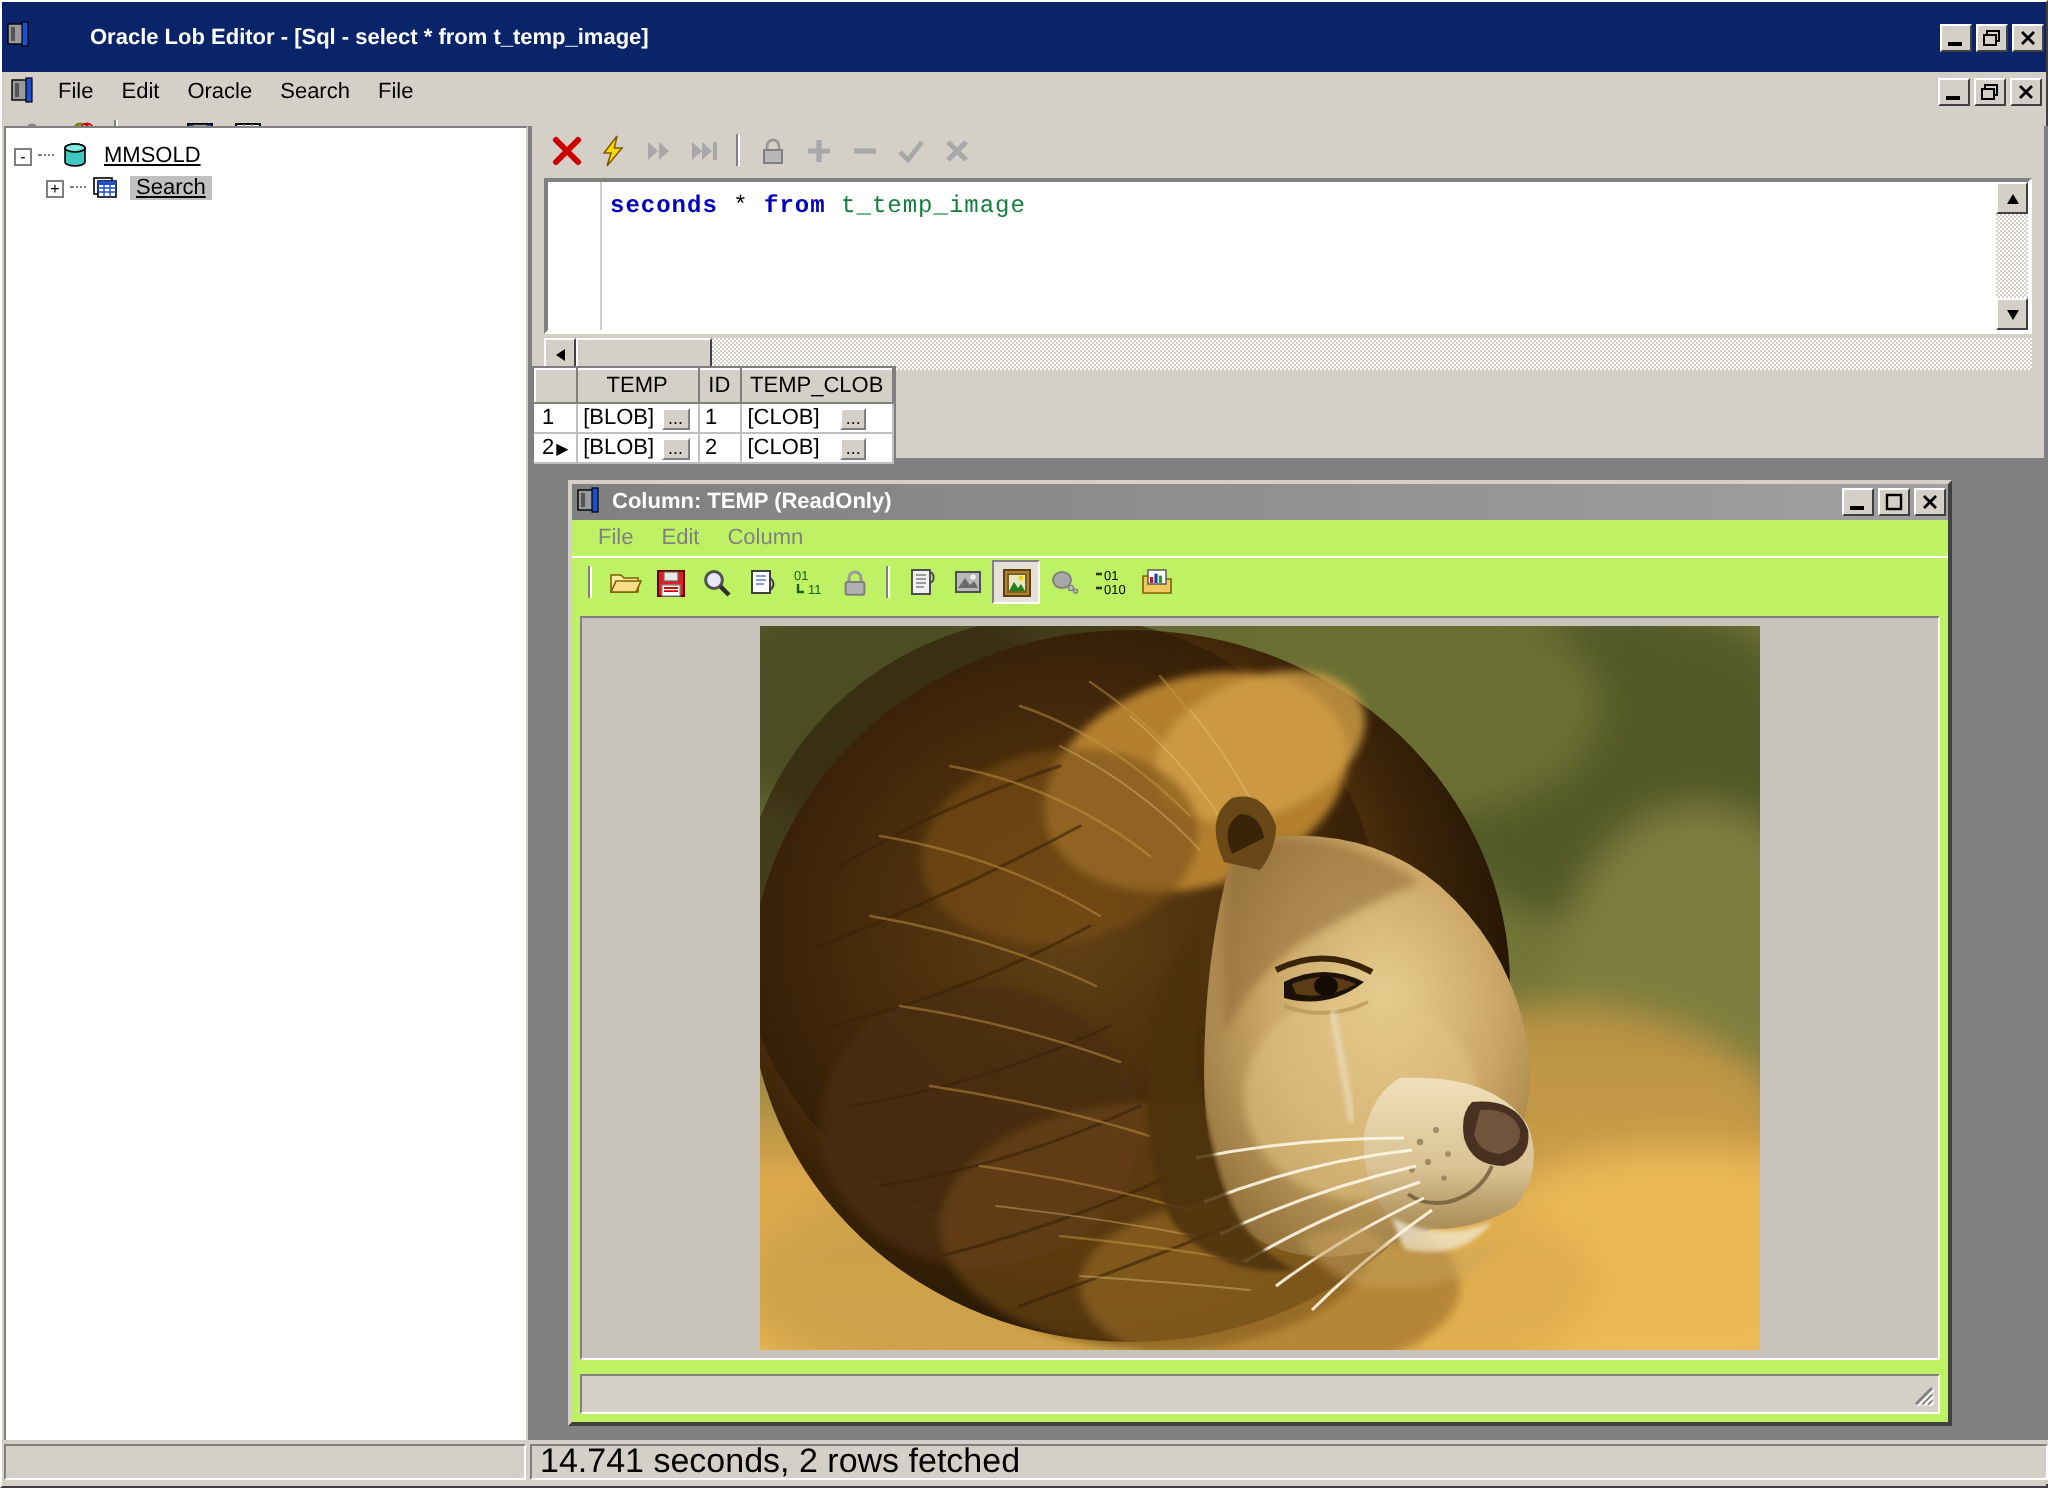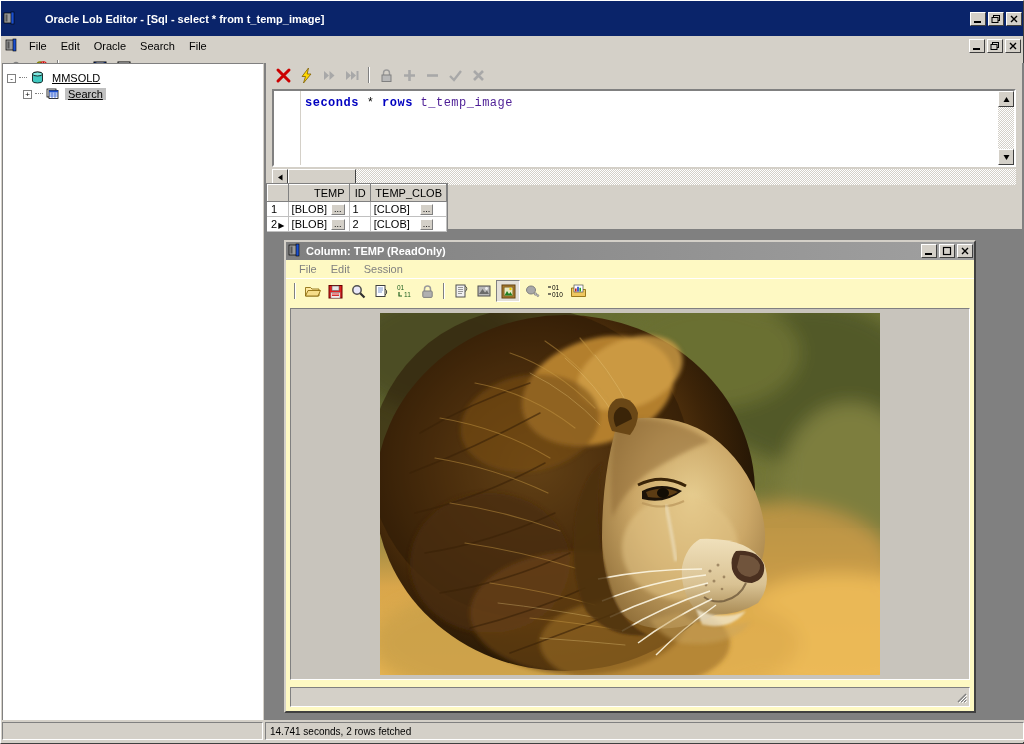--- a/index.html
+++ b/index.html
@@ -63,47 +63,47 @@
   
   .sqlwin{position:absolute;left:2px;top:0px;width:756px;height:166px;background:#d4d0c8;}
   .sqltb{height:24px;display:flex;align-items:center;padding-left:6px;gap:1px;background:#d4d0c8;}
   .sbtn{width:22px;height:20px;display:flex;align-items:center;justify-content:center;cursor:default;}
   .sqlwrap{position:absolute;left:6px;top:26px;width:744px;height:78px;background:#fff;
      border:2px solid;border-color:#808080 #fff #fff #808080;box-sizing:border-box;display:flex;}
   .gutter{width:26px;background:#fff;border-right:1px solid #d4d0c8;}
   .sqltext{flex:1;padding:5px 4px 0 4px;font-family:"Liberation Mono","DejaVu Sans Mono",monospace;
      font-size:12px;white-space:pre;letter-spacing:0.5px;}
   .kw{color:#0000c0;font-weight:bold;}
-  .ident{color:#4c1d95;}
+  .ident{color:#15803d;}
   .op{color:#000;}
   .hscroll{position:absolute;left:6px;top:106px;width:744px;height:16px;background:#e8e4dc;}
   .sb-arrow{width:16px;height:16px;background:#d4d0c8;
      border-left:1px solid #fff;border-top:1px solid #fff;
      border-right:1px solid #404040;border-bottom:1px solid #404040;
      display:flex;align-items:center;justify-content:center;box-sizing:border-box;cursor:default;}
   .sb-track{background:repeating-conic-gradient(#fff 0% 25%, #d4d0c8 0% 50%) 0 0/2px 2px;}
   .sb-thumb{background:#d4d0c8;border-left:1px solid #fff;border-top:1px solid #fff;
      border-right:1px solid #404040;border-bottom:1px solid #404040;box-sizing:border-box;}
 
   
   .gridwrap{position:absolute;left:2px;top:120px;width:756px;height:54px;}
   .grid{border:1px solid #808080;background:#fff;width:180px;box-sizing:border-box;}
   table.g{border-collapse:collapse;font-size:11px;}
   table.g th{background:#d4d0c8;border:1px solid;border-color:#fff #808080 #808080 #fff;
-     font-weight:normal;text-align:right;padding:1px 4px;height:14px;}
+     font-weight:normal;text-align:center;padding:1px 4px;height:14px;}
   table.g td{border-right:1px solid #c0c0c0;border-bottom:1px solid #c0c0c0;padding:0px 3px;height:14px;
      background:#fff;white-space:nowrap;}
   td.rowhdr{background:#d4d0c8;border:1px solid;border-color:#fff #808080 #808080 #fff;
      text-align:left;width:10px;padding:0 2px;}
   .ellip{display:inline-block;border:1px solid;border-color:#fff #808080 #808080 #fff;
      background:#d4d0c8;font-size:9px;line-height:9px;padding:0 2px;color:#000;margin-left:4px;
      vertical-align:middle;cursor:default;}
 
   
-  .child{position:absolute;left:283px;top:239px;width:692px;height:473px;background:#fef9c3;
+  .child{position:absolute;left:283px;top:239px;width:692px;height:473px;background:#bef264;
      border-left:2px solid #d4d0c8;border-top:2px solid #d4d0c8;
      border-right:2px solid #404040;border-bottom:2px solid #404040;box-sizing:border-box;}
   .child-tb{height:18px;background:#7f7f85;display:flex;align-items:center;padding:0 1px 0 2px;}
   .child-tb.active{background:linear-gradient(to right,#808080,#a0a0a0);}
   .child-title{color:#fff;font-weight:bold;font-size:11px;margin-left:4px;}
   .child-menu{height:18px;display:flex;align-items:center;padding-left:6px;}
   .child-menu .menuitem{color:#808080;padding:1px 7px;}
   .child-toolbar{height:24px;display:flex;align-items:center;gap:1px;padding-left:4px;
      border-top:1px solid #fff;}
   .ctbtn{width:22px;height:20px;display:flex;align-items:center;justify-content:center;cursor:default;}
@@ -116,21 +116,21 @@
      border:1px solid;border-color:#808080 #fff #fff #808080;box-sizing:border-box;
      display:flex;align-items:center;justify-content:flex-end;}
   .grip{width:12px;height:12px;margin-right:2px;}
 
   
   .statusbar{position:absolute;left:1px;bottom:1px;width:1022px;height:22px;background:#d4d0c8;
      display:flex;align-items:center;}
   .sb-left{width:261px;height:18px;border:1px solid;border-color:#808080 #fff #fff #808080;
      box-sizing:border-box;margin-left:0px;}
   .sb-right{flex:1;height:18px;border:1px solid;border-color:#808080 #fff #fff #808080;
-     box-sizing:border-box;display:flex;align-items:center;padding-left:4px;font-size:10px;margin-left:2px;}
+     box-sizing:border-box;display:flex;align-items:center;padding-left:4px;font-size:17px;margin-left:2px;}
 </style>
 </head>
 <body>
 
 <div class="app">
 
   <div class="titlebar">
     <span>
       <svg width="14" height="14" viewBox="0 0 14 14">
         <rect x="1" y="2" width="9" height="10" fill="#9a9a9a" stroke="#000" stroke-width="0.7"></rect>
@@ -318,21 +318,21 @@
           </span>
           <span class="sbtn">
             <svg width="17" height="17" viewBox="0 0 17 17">
               <path d="M4 4 L13 13 M13 4 L4 13" stroke="#a8a8a8" stroke-width="2.6"></path>
             </svg>
           </span>
         </div>
 
         <div class="sqlwrap">
           <div class="gutter"></div>
-          <div class="sqltext"><span class="kw">seconds</span><span class="op"> </span><span class="op">*</span><span class="op"> </span><span class="kw">rows</span><span class="op"> </span><span class="ident">t_temp_image</span></div>
+          <div class="sqltext"><span class="kw">seconds</span><span class="op"> </span><span class="op">*</span><span class="op"> </span><span class="kw">from</span><span class="op"> </span><span class="ident">t_temp_image</span></div>
           <div style="width:16px;background:#d4d0c8;display:flex;flex-direction:column;">
             <div class="sb-arrow">
               <svg width="7" height="7">
                   <path d="M3.5 1 L6.5 6 L0.5 6 Z" fill="#000"></path>
                 </svg>
             </div>
             <div class="sb-track" style="flex:1;"></div>
             <div class="sb-arrow">
               <svg width="7" height="7">
                   <path d="M0.5 1 L6.5 1 L3.5 6 Z" fill="#000"></path>
@@ -409,21 +409,21 @@
           <svg width="10" height="10">
               <path d="M2 2 L8 8 M8 2 L2 8" stroke="#000" stroke-width="1.4"></path>
             </svg>
         </span>
       </span>
     </div>
 
     <div class="child-menu">
       <span class="menuitem">File</span>
       <span class="menuitem">Edit</span>
-      <span class="menuitem">Session</span>
+      <span class="menuitem">Column</span>
     </div>
 
     <div class="child-toolbar">
       <span class="tsep"></span>
       <span class="ctbtn">
         <svg width="17" height="17" viewBox="0 0 17 17">
           <path d="M1.5 13 V4.5 h5 L8 6 H15 V13 Z" fill="#ffe9a0" stroke="#806000" stroke-width="0.8"></path>
           <path d="M1.5 13 L4 7.5 H16.5 L14 13 Z" fill="#f5dd8a" stroke="#806000" stroke-width="0.8"></path>
         </svg>
       </span>

